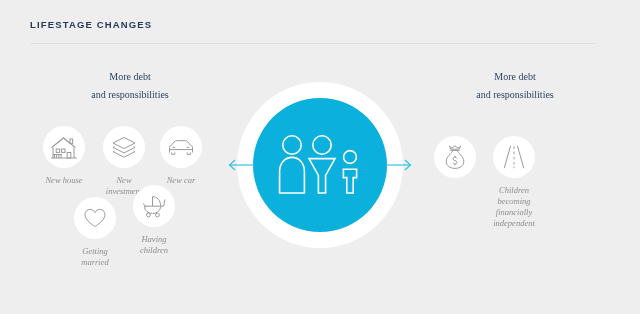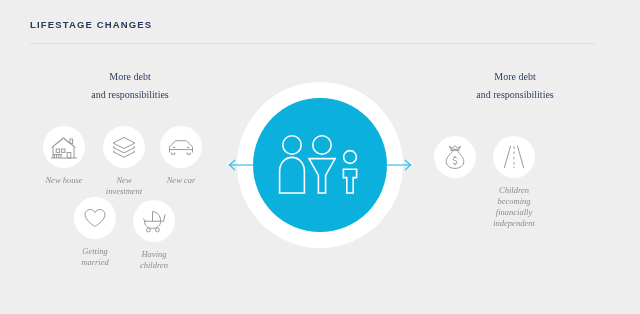--- a/index.html
+++ b/index.html
@@ -115,21 +115,21 @@
     line-height: 11px;
     color: #8d8d8d;
     white-space: pre-line;
   }
 
   
   .node-new-house       { left: 16px;  top: 126px; }
   .node-new-investment  { left: 76px;  top: 126px; }
   .node-new-car         { left: 133px; top: 126px; }
   .node-getting-married { left: 47px;  top: 197px; }
-  .node-having-children { left: 106px; top: 200px; text-align: center; }
+  .node-having-children { left: 106px; top: 185px; text-align: center; }
 
   
   .node-inheritance     { left: 407px; top: 136px; }
   .node-independent     { left: 466px; top: 136px; }
   .node-mortgage        { left: 527px; top: 136px; }
 
   svg { display: block; }
 </style>
 </head>
 <body>

